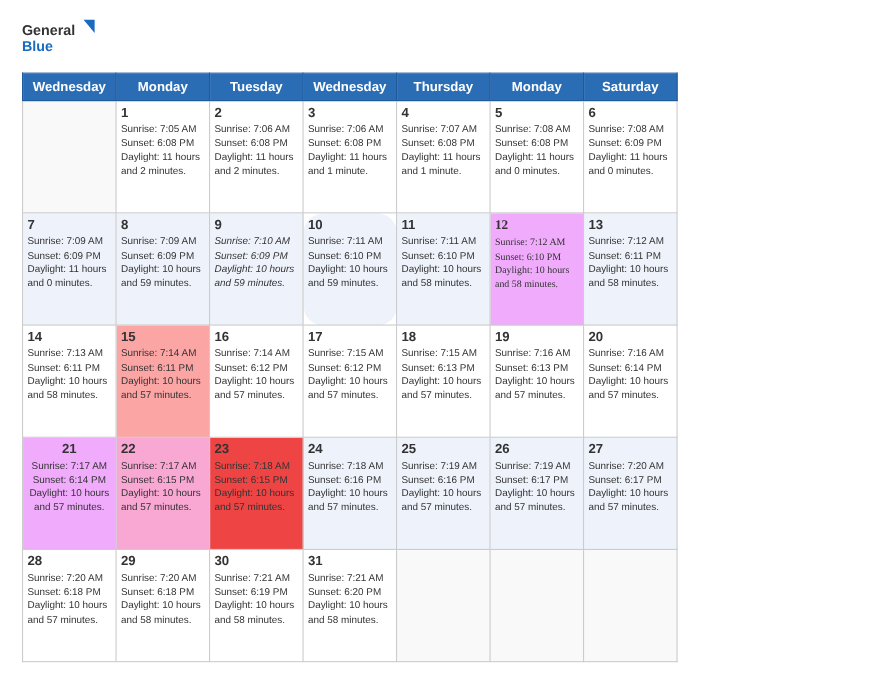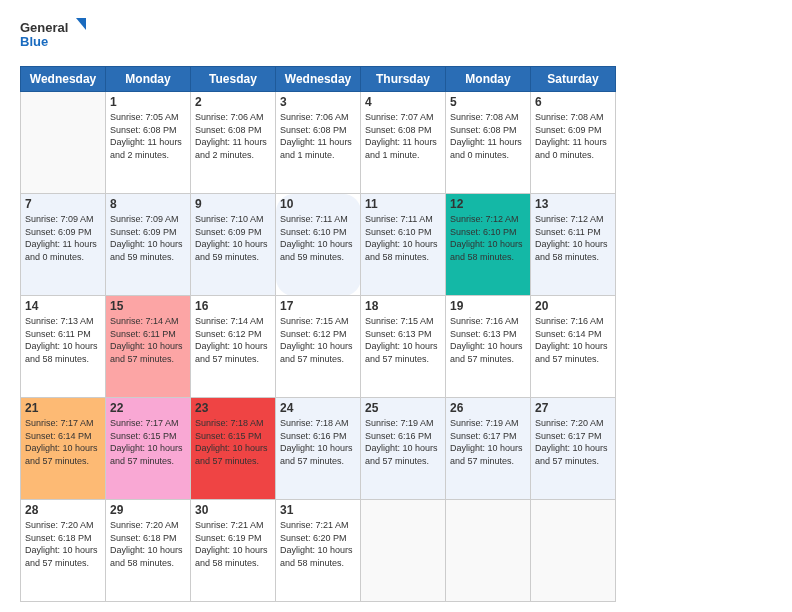--- a/index.html
+++ b/index.html
@@ -174,40 +174,40 @@
           </td>
           <td style="background-color: rgb(238, 243, 251);">
             <span class="day-number">8</span>
             <div class="day-info" style="white-space: pre-line;">Sunrise: 7:09 AM
 Sunset: 6:09 PM
 Daylight: 10 hours
 and 59 minutes.</div>
           </td>
           <td style="background-color: rgb(238, 243, 251);">
             <span class="day-number">9</span>
-            <div class="day-info" style="white-space: pre-line;">Sunrise: 7:10 AM
+            <div class="day-info" style="white-space: pre-line; font-style: italic;">Sunrise: 7:10 AM
 Sunset: 6:09 PM
 Daylight: 10 hours
 and 59 minutes.</div>
           </td>
           <td style="background-color: rgb(238, 243, 251); border-radius: 18px;">
             <span class="day-number">10</span>
             <div class="day-info" style="white-space: pre-line;">Sunrise: 7:11 AM
 Sunset: 6:10 PM
 Daylight: 10 hours
 and 59 minutes.</div>
           </td>
           <td style="background-color: rgb(238, 243, 251);">
             <span class="day-number">11</span>
             <div class="day-info" style="white-space: pre-line;">Sunrise: 7:11 AM
 Sunset: 6:10 PM
 Daylight: 10 hours
 and 58 minutes.</div>
           </td>
-          <td style="background-color: #14b8a6;">
+          <td style="background-color: #f0abfc; font-family: Liberation Serif, serif;">
             <span class="day-number">12</span>
             <div class="day-info" style="white-space: pre-line;">Sunrise: 7:12 AM
 Sunset: 6:10 PM
 Daylight: 10 hours
 and 58 minutes.</div>
           </td>
           <td style="background-color: rgb(238, 243, 251);">
             <span class="day-number">13</span>
             <div class="day-info" style="white-space: pre-line;">Sunrise: 7:12 AM
 Sunset: 6:11 PM
@@ -260,21 +260,21 @@
           </td>
           <td style="background-color: rgb(255, 255, 255);">
             <span class="day-number">20</span>
             <div class="day-info" style="white-space: pre-line;">Sunrise: 7:16 AM
 Sunset: 6:14 PM
 Daylight: 10 hours
 and 57 minutes.</div>
           </td>
         </tr>
         <tr>
-          <td style="background-color: #fdba74;">
+          <td style="background-color: #f0abfc; text-align: center;">
             <span class="day-number">21</span>
             <div class="day-info" style="white-space: pre-line;">Sunrise: 7:17 AM
 Sunset: 6:14 PM
 Daylight: 10 hours
 and 57 minutes.</div>
           </td>
           <td style="background-color: #f9a8d4;">
             <span class="day-number">22</span>
             <div class="day-info" style="white-space: pre-line;">Sunrise: 7:17 AM
 Sunset: 6:15 PM

